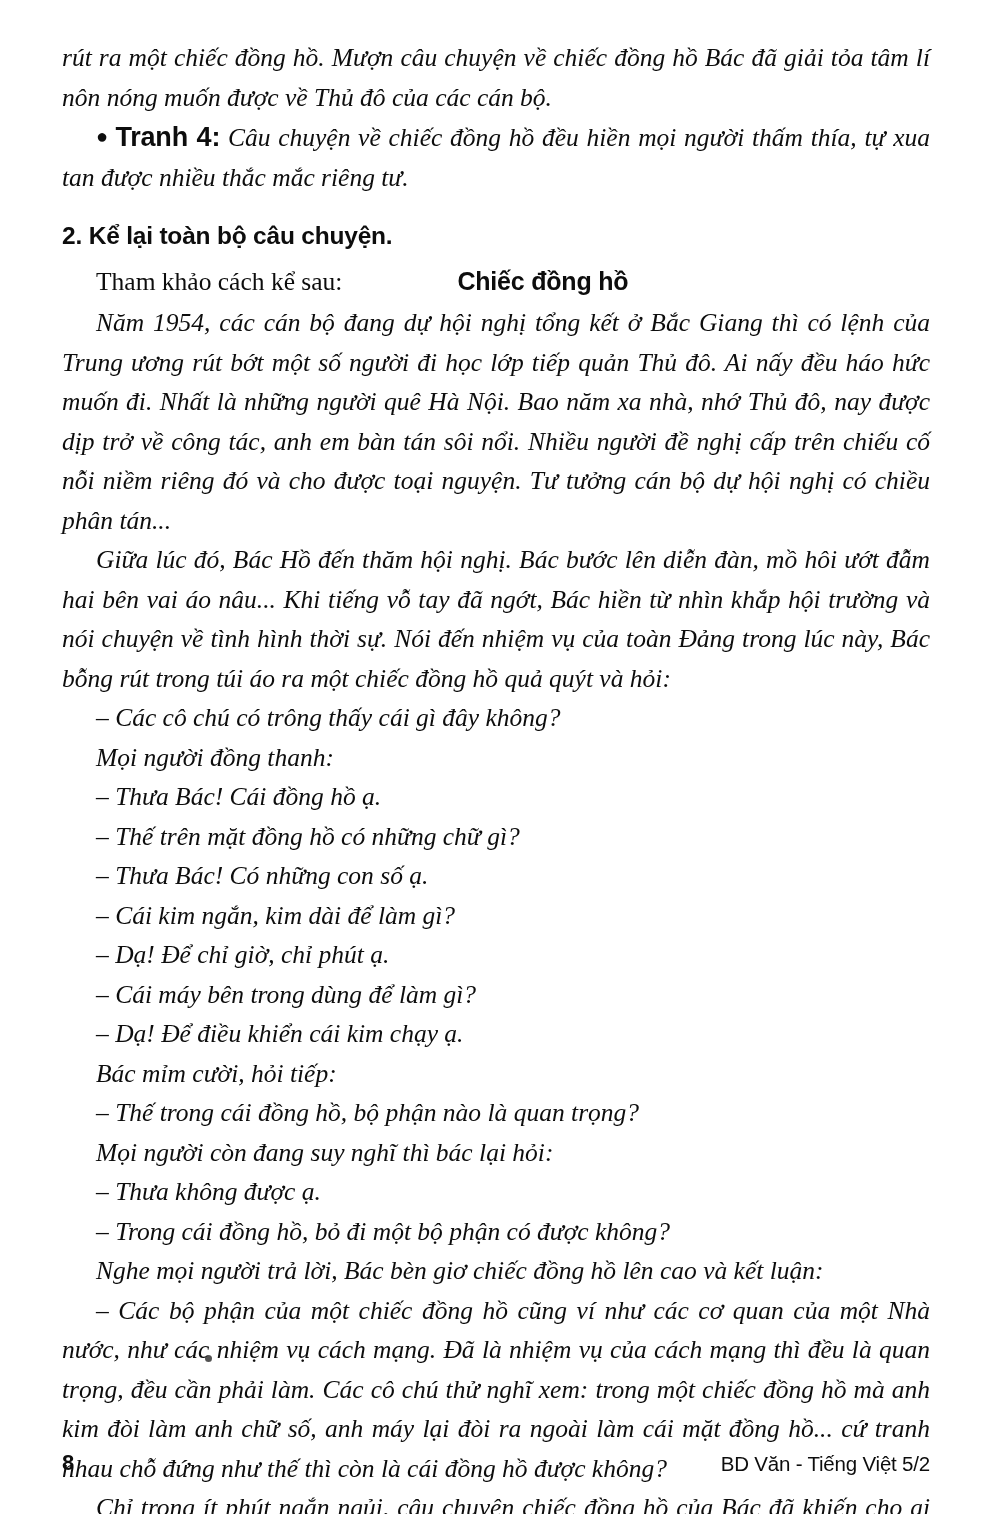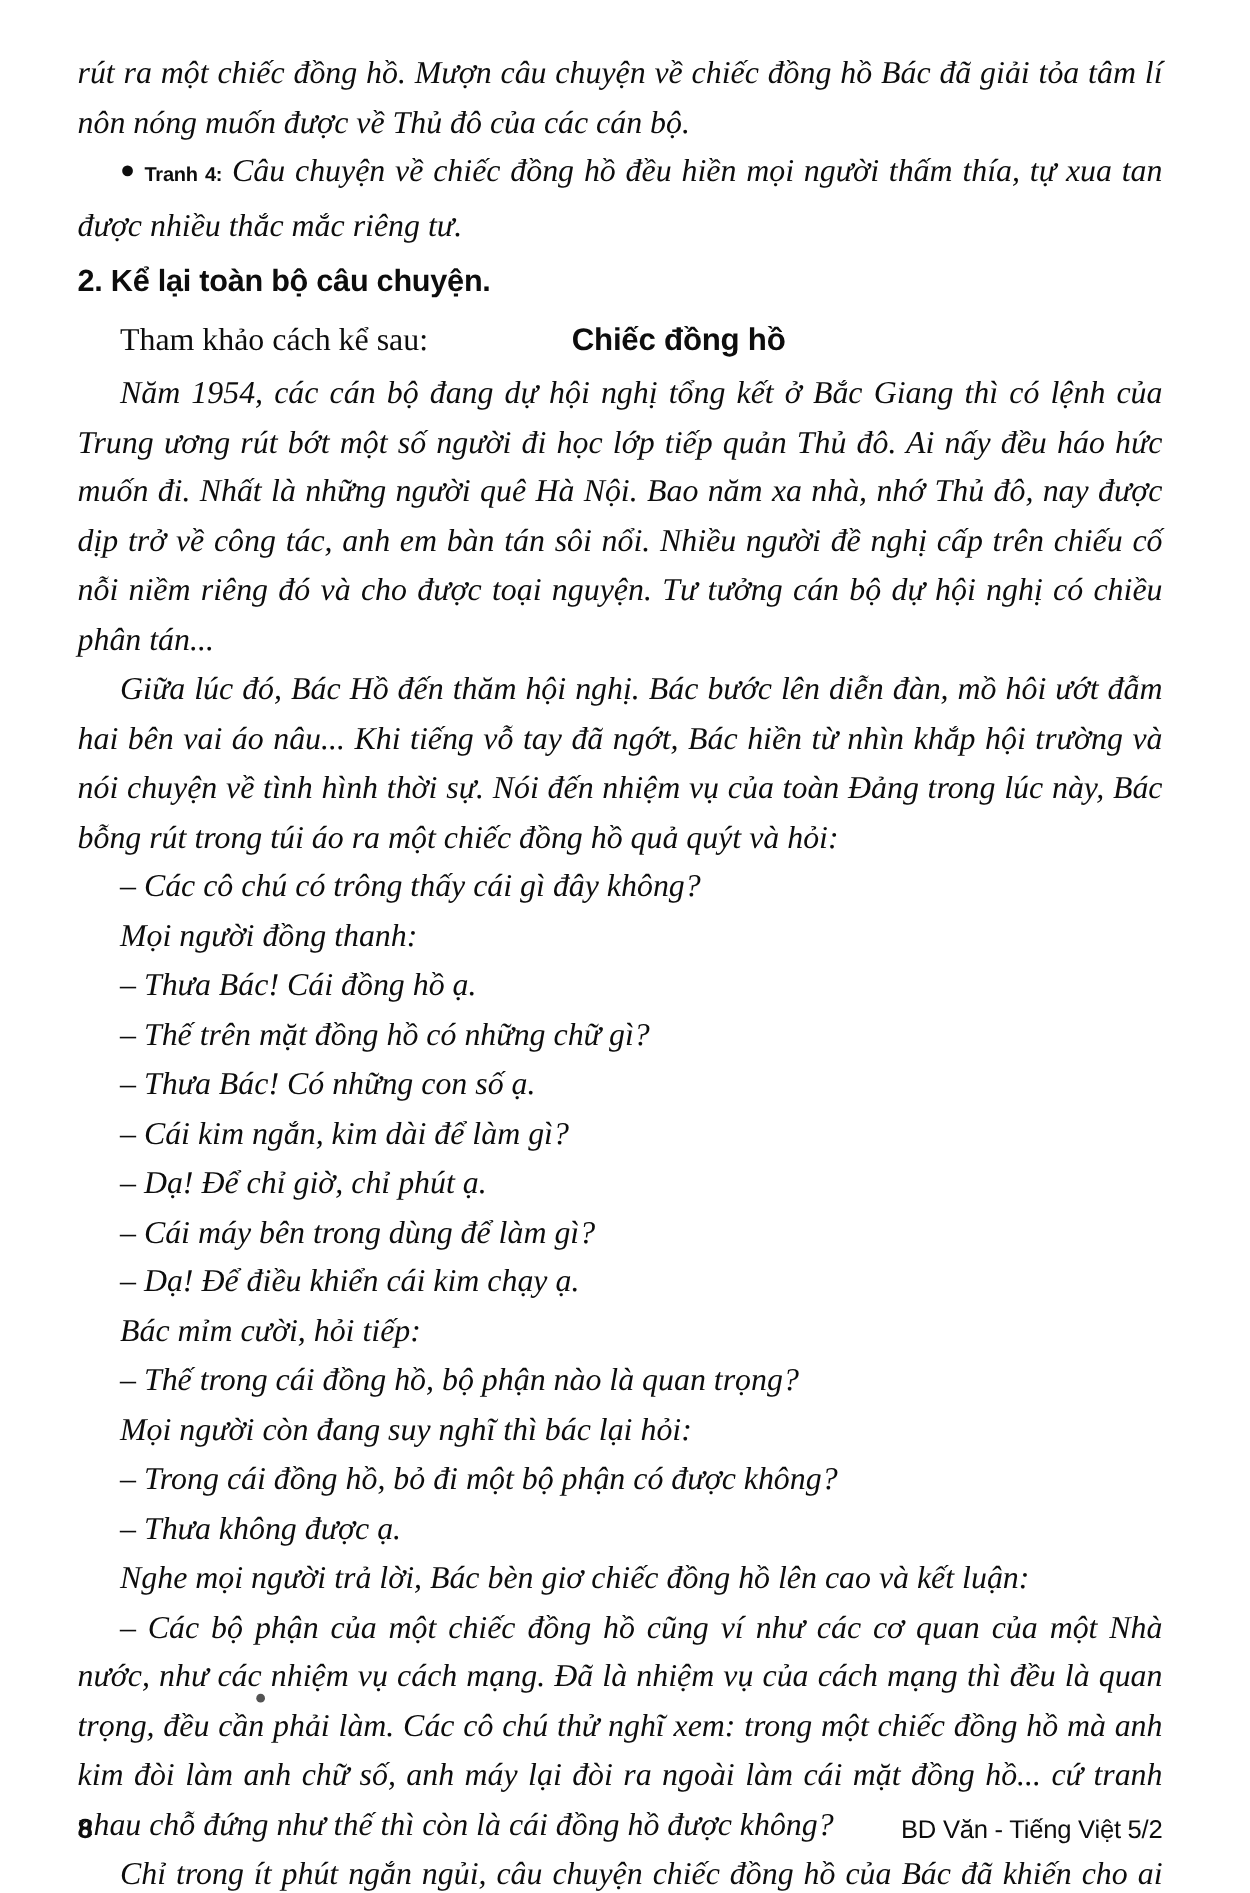--- a/index.html
+++ b/index.html
@@ -43,29 +43,29 @@
   .bullet-dot {
     font-style: normal;
     font-size: 20px;
     vertical-align: 3px;
     margin-right: 6px;
   }
   .bold-sans {
     font-family: "Liberation Sans", sans-serif;
     font-style: normal;
     font-weight: bold;
-    font-size: 16px;
+    font-size: 27px;
     letter-spacing: -0.2px;
   }
   .heading-num {
     font-family: "Liberation Sans", sans-serif;
     font-weight: bold;
     font-style: normal;
     font-size: 24.5px;
-    margin: 6px 0 4px 0;
+    margin: 19px 0 4px 0;
     letter-spacing: -0.2px;
   }
   .ref-line {
     margin: 6px 0 2px 0;
     text-indent: 34px;
     font-style: normal;
     position: relative;
   }
   .ref-line .ref-text {
     font-style: normal;
@@ -138,22 +138,22 @@
     <p class="dialog">– Thưa Bác! Cái đồng hồ ạ.</p>
     <p class="dialog">– Thế trên mặt đồng hồ có những chữ gì?</p>
     <p class="dialog">– Thưa Bác! Có những con số ạ.</p>
     <p class="dialog">– Cái kim ngắn, kim dài để làm gì?</p>
     <p class="dialog">– Dạ! Để chỉ giờ, chỉ phút ạ.</p>
     <p class="dialog">– Cái máy bên trong dùng để làm gì?</p>
     <p class="dialog">– Dạ! Để điều khiển cái kim chạy ạ.</p>
     <p class="dialog">Bác mỉm cười, hỏi tiếp:</p>
     <p class="dialog">– Thế trong cái đồng hồ, bộ phận nào là quan trọng?</p>
     <p class="dialog">Mọi người còn đang suy nghĩ thì bác lại hỏi:</p>
+    <p class="dialog">– Thưa không được ạ.</p>
     <p class="dialog">– Trong cái đồng hồ, bỏ đi một bộ phận có được không?</p>
-    <p class="dialog">– Thưa không được ạ.</p>
     <p class="dialog">Nghe mọi người trả lời, Bác bèn giơ chiếc đồng hồ lên cao và kết luận:</p>
 
     <p class="p indent">– Các bộ phận của một chiếc đồng hồ cũng ví như các cơ quan của một Nhà nước, như các nhiệm vụ cách mạng. Đã là nhiệm vụ của cách mạng thì đều là quan trọng, đều cần phải làm. Các cô chú thử nghĩ xem: trong một chiếc đồng hồ mà anh kim đòi làm anh chữ số, anh máy lại đòi ra ngoài làm cái mặt đồng hồ... cứ tranh nhau chỗ đứng như thế thì còn là cái đồng hồ được không?</p>
 
     <p class="p indent">Chỉ trong ít phút ngắn ngủi, câu chuyện chiếc đồng hồ của Bác đã khiến cho ai nấy đều thấm thía, tự xua tan được những thắc mắc riêng tư.</p>
 
   </div>
 
   <div class="footer">
     <span class="folio">8</span>

